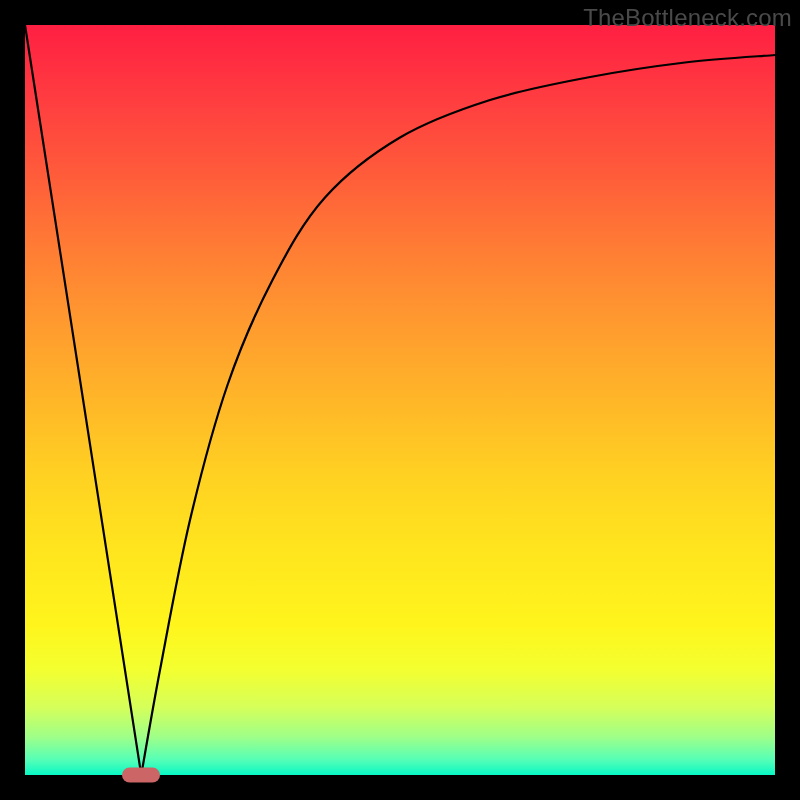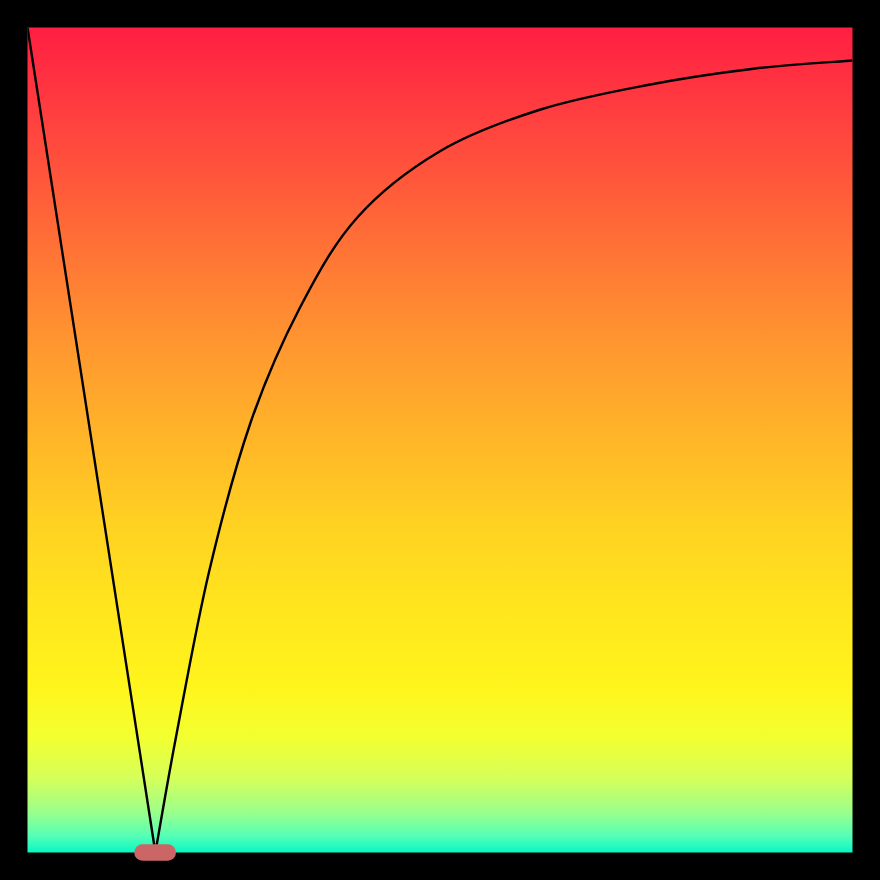--- a/index.html
+++ b/index.html
@@ -73,13 +73,14 @@
 </head>
 <body>
 
 <div class="chart-container">
   <div class="plot-area">
     <svg class="curve" viewBox="0 0 750 750" preserveAspectRatio="none">
       <path fill="none" stroke="#000000" stroke-width="2.2" d="M 0.00 0.00 L 58.13 375.00 L 116.25 750.00 L 116.25 750.00 C 119.38 732.50, 126.88 687.50, 135.00 645.00 C 143.13 602.50, 153.75 542.50, 165.00 495.00 C 176.25 447.50, 188.75 400.00, 202.50 360.00 C 216.25 320.00, 231.25 286.25, 247.50 255.00 C 263.75 223.75, 278.75 196.25, 300.00 172.50 C 321.25 148.75, 347.50 128.75, 375.00 112.50 C 402.50 96.25, 433.75 85.00, 465.00 75.00 C 496.25 65.00, 530.00 58.75, 562.50 52.50 C 595.00 46.25, 628.75 41.25, 660.00 37.50 C 691.25 33.75, 735.00 31.25, 750.00 30.00 "></path>
     </svg>
     <div class="marker" style="left: 116.25px; top: 750px; background: rgb(204, 102, 102);"></div>
   </div>
+  <div class="watermark">TheBottleneck.com</div>
 </div>
 
 </body></html>

